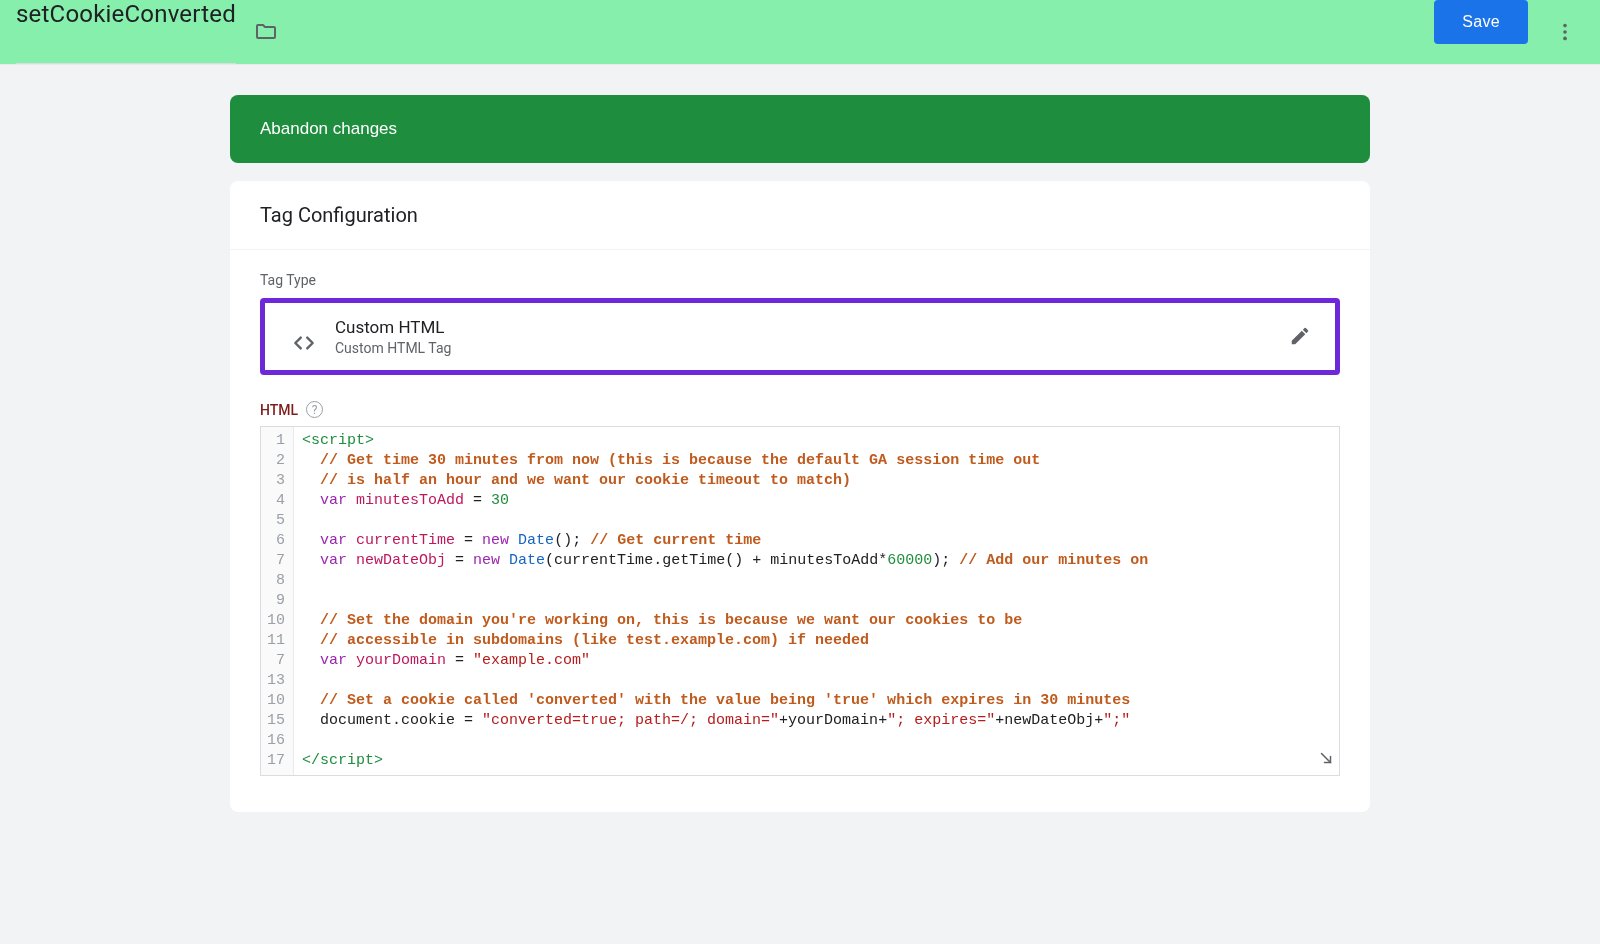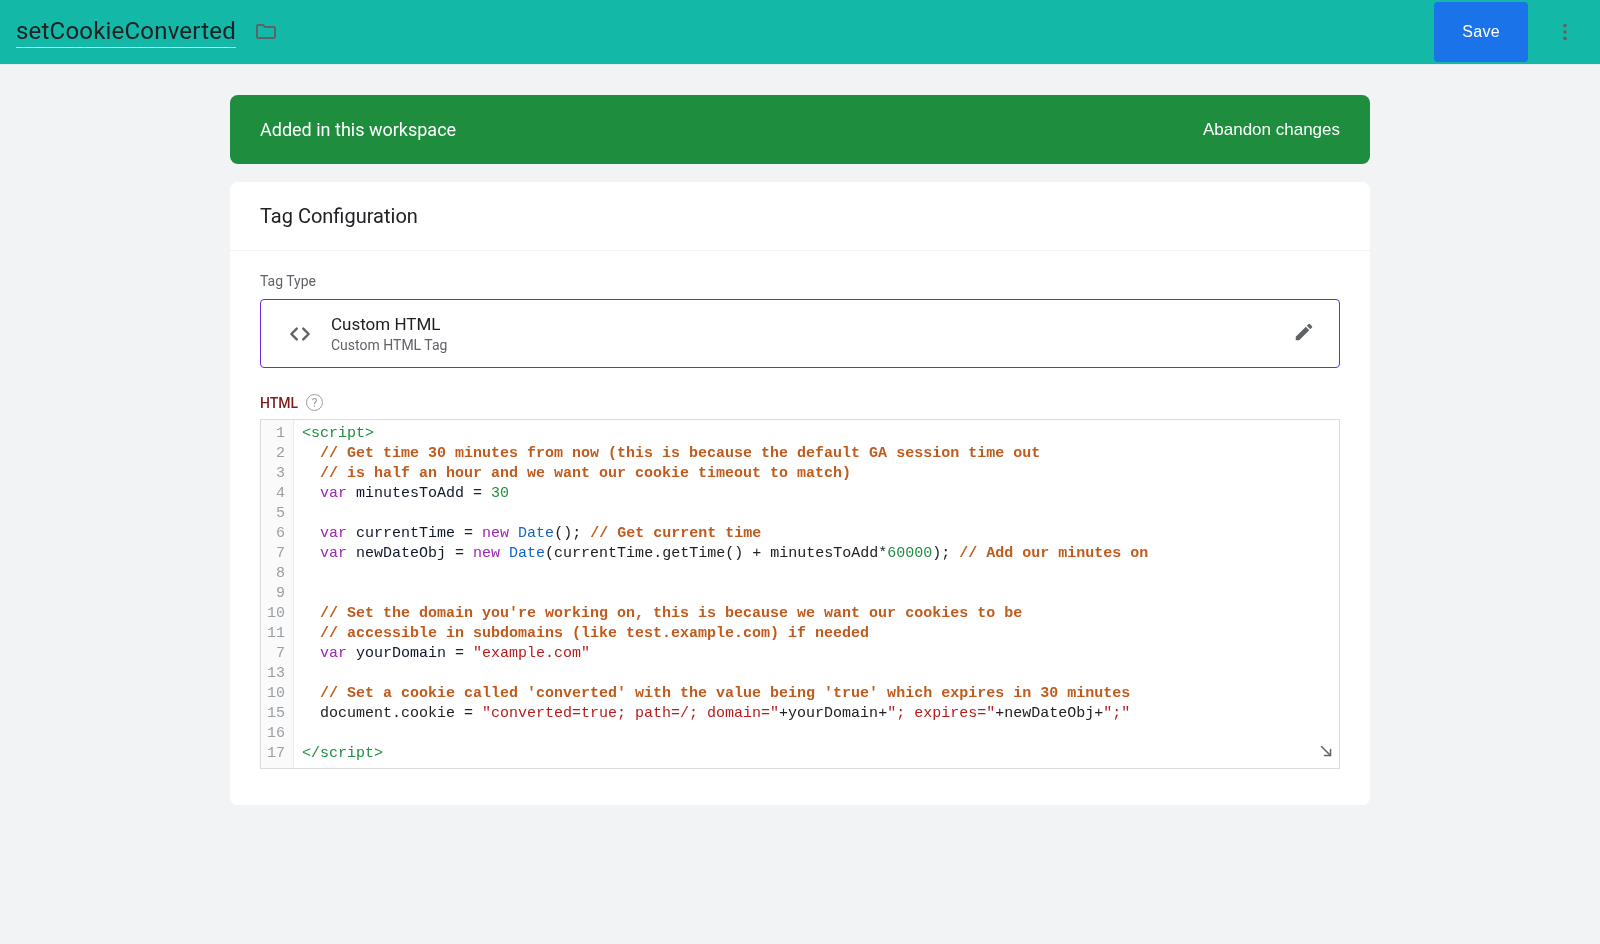--- a/index.html
+++ b/index.html
@@ -3,25 +3,24 @@
 <meta charset="utf-8">
 <style>
   * { box-sizing: border-box; margin: 0; padding: 0; }
   body {
     font-family: Roboto, "Helvetica Neue", Arial, sans-serif;
     background: #fff;
     color: #202124;
   }
   .topbar {
     display: flex;
-    align-items: center;
     height: 65px;
     padding: 0 16px;
     border-bottom: 1px solid #e8eaed;
-    background: #14b8a6;
+    background: #86efac;
   }
   .topbar-title {
     font-size: 24px;
     font-weight: 400;
     color: #202124;
     letter-spacing: 0.2px;
     border-bottom: 1px solid #dadce0;
     padding-bottom: 2px;
   }
   .folder-icon {
@@ -32,21 +31,21 @@
   }
   .spacer { flex: 1; }
   .save-btn {
     background: #1a73e8;
     color: #fff;
     border: none;
     border-radius: 4px;
     font-size: 16px;
     font-weight: 500;
     padding: 0 28px;
-    height: 60px;
+    height: 44px;
     cursor: pointer;
     letter-spacing: 0.3px;
   }
   .kebab-btn {
     background: none;
     border: none;
     cursor: pointer;
     margin-left: 18px;
     color: #5f6368;
     padding: 8px;
@@ -95,24 +94,24 @@
   }
   .card-body {
     padding: 22px 30px 0;
   }
   .field-label {
     font-size: 14px;
     color: #5f6368;
     margin-bottom: 10px;
   }
   .tagtype-box {
-    border: 1px solid #6d28d9;
+    border: 5px solid #6d28d9;
     border-radius: 4px;
     display: flex;
-    align-items: center;
+    align-items: flex-end;
     padding: 14px 18px;
   }
   .tagtype-icon {
     width: 42px;
     display: flex;
     justify-content: center;
     color: #5f6368;
     margin-right: 10px;
   }
   .tagtype-text { flex: 1; }
@@ -169,21 +168,21 @@
   .gutter div { height: 20px; }
   .code {
     padding: 4px 8px;
     white-space: pre;
     overflow-x: auto;
   }
   .code .line { height: 20px; }
   .tok-tag { color: #1e8e3e; }
   .tok-com { color: #c05b1e; font-weight: bold; }
   .tok-kw  { color: #9c27b0; }
-  .tok-var { color: #0f172a; }
+  .tok-var { color: #be185d; }
   .tok-num { color: #1e8e3e; }
   .tok-str { color: #b71c1c; }
   .tok-fn  { color: #1565c0; }
   .resize-handle {
     position: absolute;
     right: 4px;
     bottom: 4px;
     color: #5f6368;
     cursor: nwse-resize;
   }
@@ -206,21 +205,20 @@
         <circle cx="12" cy="12" r="2"></circle>
         <circle cx="12" cy="19" r="2"></circle>
       </svg>
   </button>
 </div>
 
 <div class="page-area">
   <div class="inner">
 
     <div class="banner">
-      <span class="banner-msg">Added in this workspace</span>
       <button class="banner-action">Abandon changes</button>
     </div>
 
     <div class="card">
       <div class="card-head">Tag Configuration</div>
       <div class="card-body">
 
         <div class="field-label">Tag Type</div>
 
         <div class="tagtype-box">

